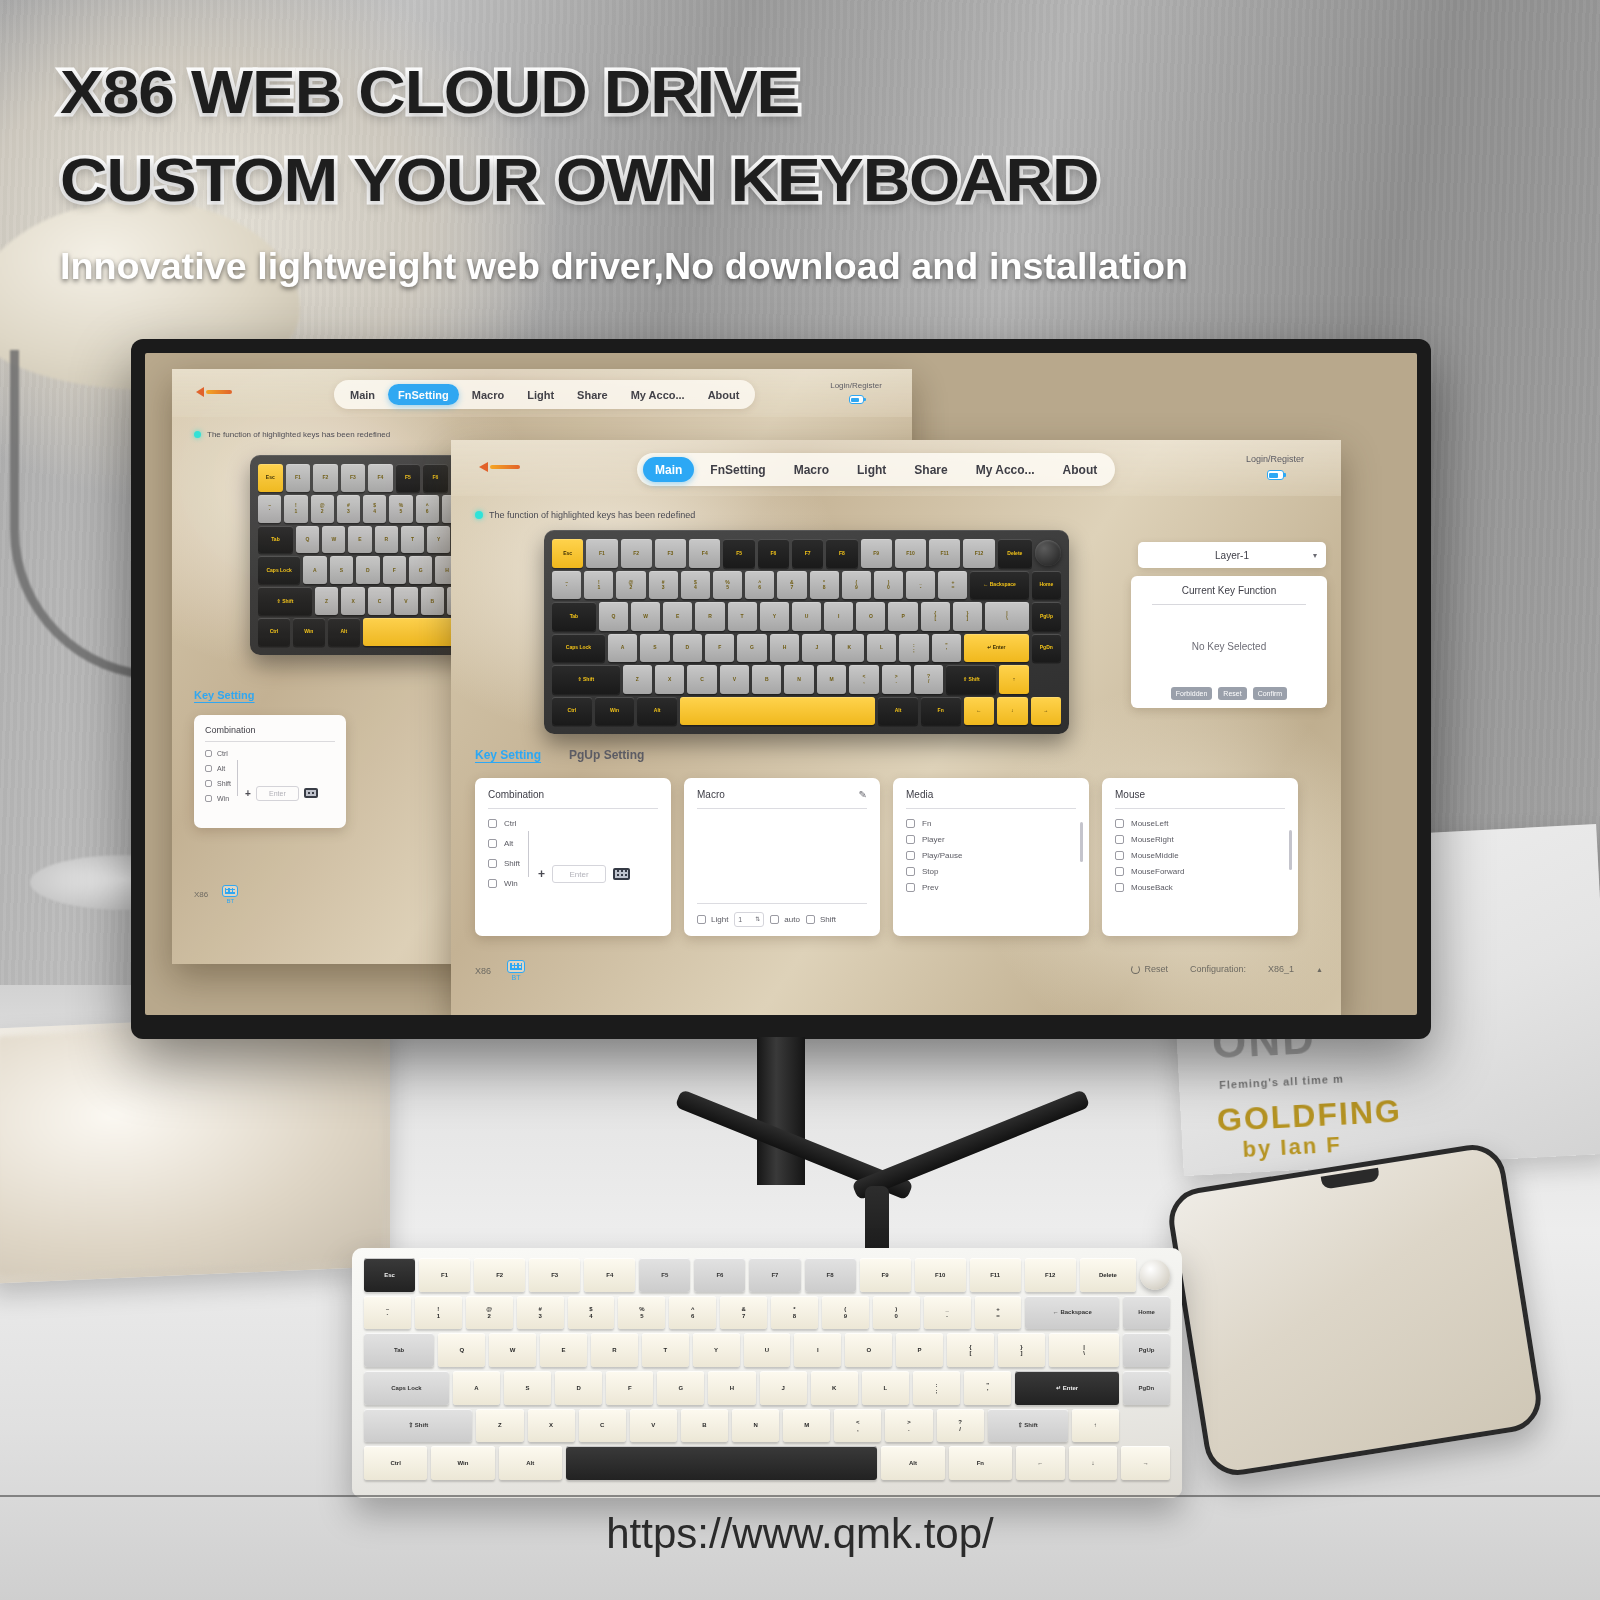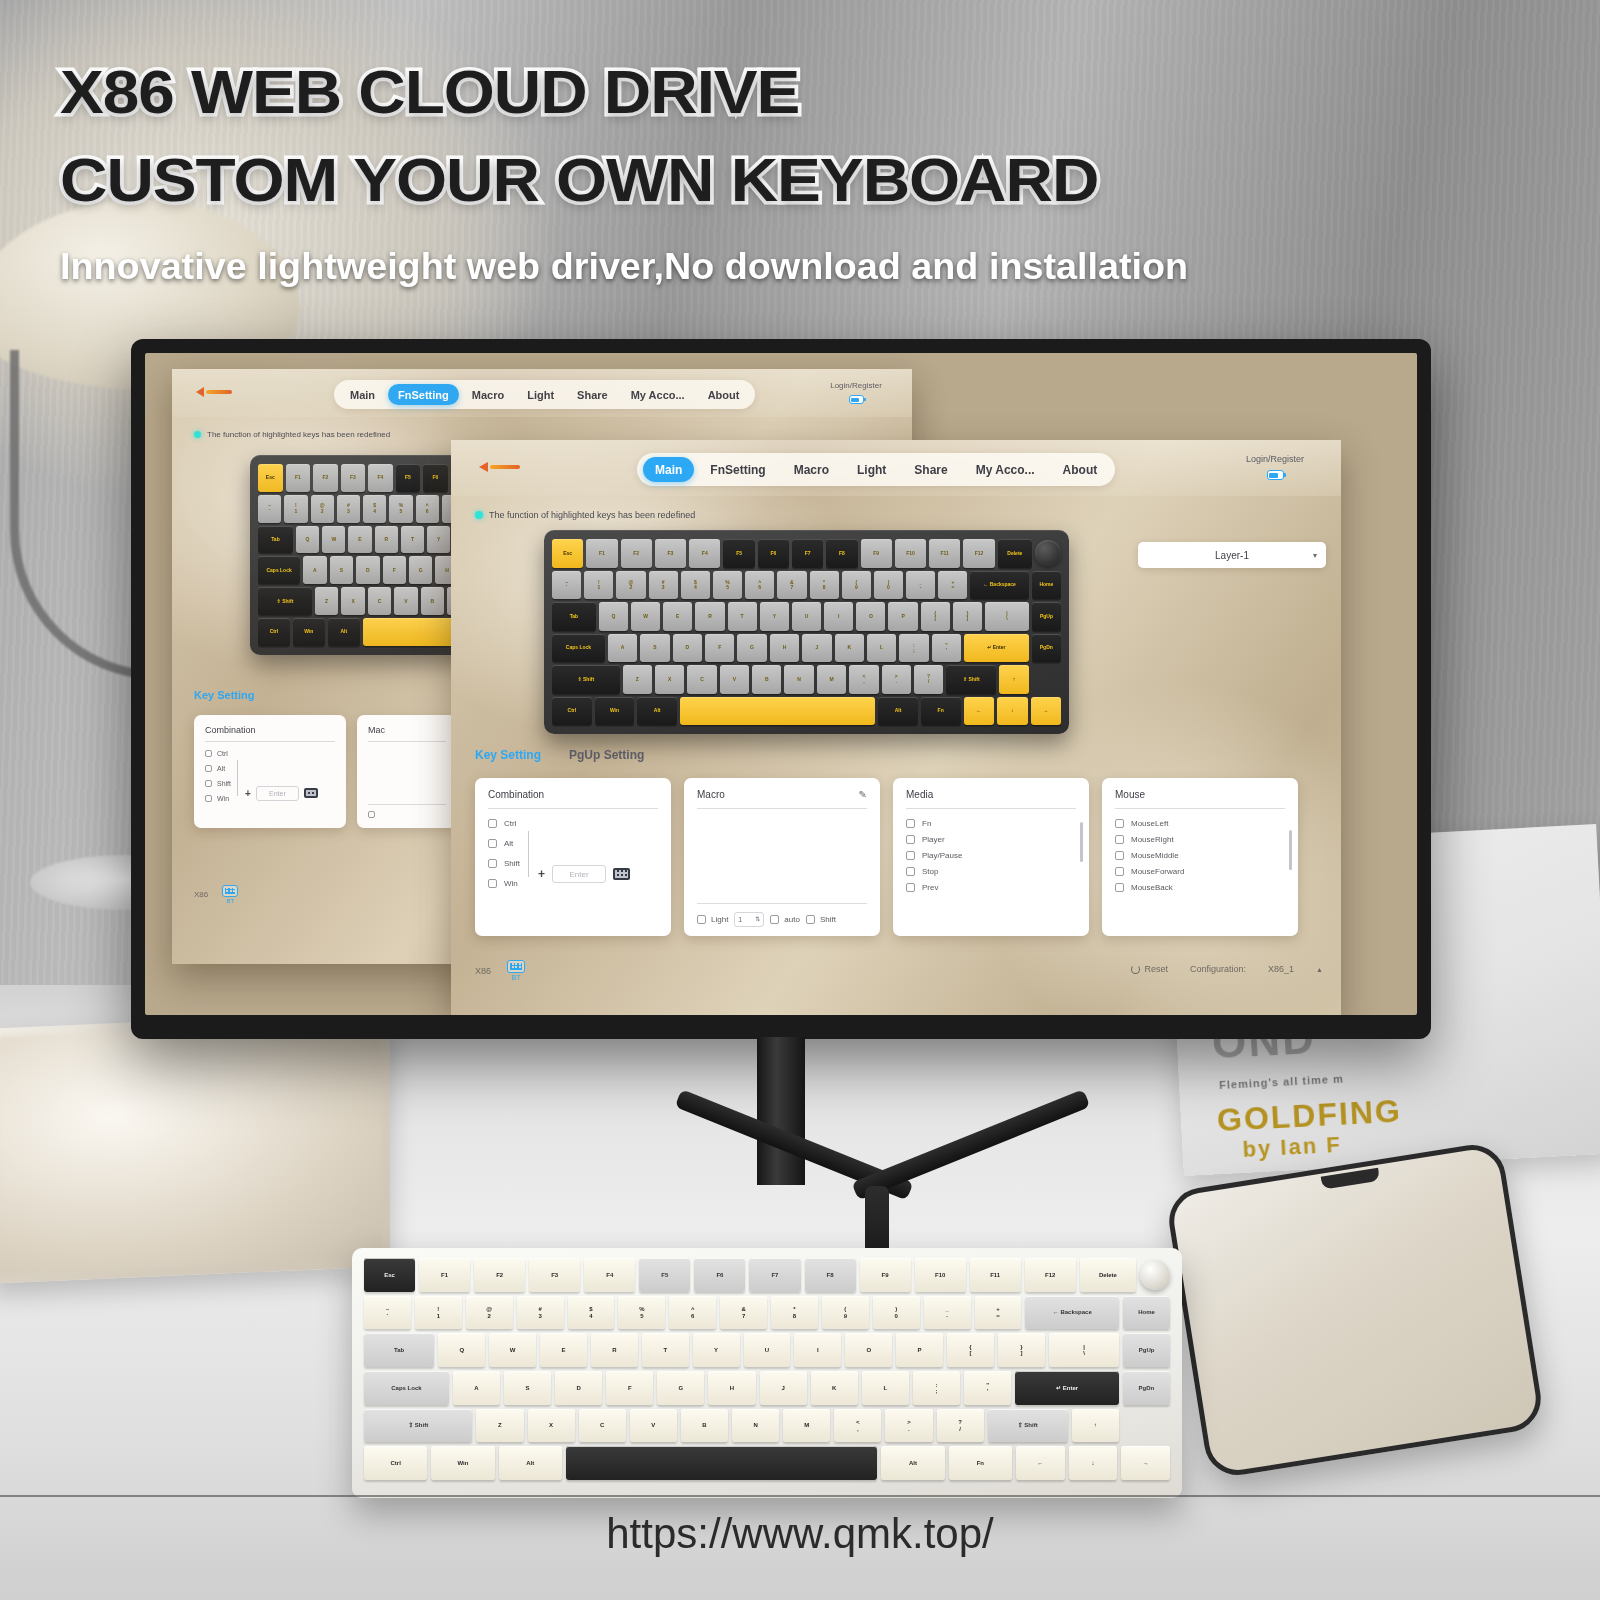--- a/index.html
+++ b/index.html
@@ -213,21 +213,21 @@
   .fn-empty { color: #6d6d76; flex: 1; display: flex; align-items: center; }
   .fn-btns { display: flex; gap: 6px; }
   .fn-btn {
     background: #9aa0ab; color: #fff; border-radius: 3px;
     display: flex; align-items: center; justify-content: center; cursor: pointer;
   }
 
   
   .subtabs { position: absolute; display: flex; align-items: center; }
   .subtab { font-weight: bold; color: #5c5c64; cursor: pointer; }
-  .subtab.active { color: #2ca8f5; text-underline-offset: 3px; }
+  .subtab.active { color: #2ca8f5; text-decoration: underline; text-underline-offset: 3px; }
 
   .card {
     position: absolute; background: #fff; border-radius: 7px;
     box-shadow: 0 4px 12px rgba(80,60,35,.22);
     display: flex; flex-direction: column;
   }
   .card-head { display: flex; align-items: center; justify-content: space-between; color: #3d3d46; }
   .card-line { height: 1px; background: #dcdce1; }
   .chk-row { display: flex; align-items: center; color: #5a5a62; }
   .chkbox { border: 1.3px solid #9b9ba3; border-radius: 2px; background: #fff; flex: 0 0 auto; }
@@ -605,29 +605,20 @@
           </div>
           <div class="vline" style="width:1px;margin:10px 0 18px 6px;height:36px;"></div>
           <div style="display:flex;align-items:center;gap:5px;margin-left:7px;margin-top:22px;">
             <span class="plus" style="font-size:10px;">+</span>
             <span class="enter-input" style="width:43px;height:15px;font-size:7px;">Enter</span>
             <span class="kbd-icon" style="width:14px;height:10px;"></span>
           </div>
         </div>
       </div>
 
-      <div class="card" style="left:185px;top:346px;width:100px;height:113px;padding:10px 11px;overflow:hidden;">
-        <div class="card-head" style="font-size:9px;">Mac</div>
-        <div class="card-line" style="margin:6px 0 8px;"></div>
-        <div style="flex:1;"></div>
-        <div class="card-line" style="margin-bottom:6px;"></div>
-        <div class="chk-row" style="gap:4px;font-size:7px;">
-          <span class="chkbox" style="width:7px;height:7px;"></span>
-        </div>
-      </div>
 
       <div class="statusbar" style="left:22px;top:516px;gap:14px;font-size:8px;">
         <span>X86</span>
         <span style="display:flex;flex-direction:column;align-items:center;gap:1px;">
           <span class="bt-icon" style="width:16px;height:12px;"></span>
           <span style="font-size:6px;color:#2ca8f5;">BT</span>
         </span>
       </div>
     </div>
 
@@ -858,20 +849,30 @@
             <div class="key yellow" style="flex-grow: 1; flex-basis: 0px;">↓</div>
             <div class="key yellow" style="flex-grow: 1; flex-basis: 0px;">→</div>
           </div>
         </div>
 
       <div class="layer-select" style="left:687px;top:102px;width:188px;height:26px;font-size:10px;">
         <span>Layer-1</span>
         <span class="caret">▾</span>
       </div>
 
+      <div class="fn-card" style="left:680px;top:136px;width:196px;height:132px;padding:9px 10px 8px;">
+        <div class="fn-card-title" style="font-size:10px;">Current Key Function</div>
+        <div class="fn-divider" style="width:88%;margin:8px 0 0;"></div>
+        <div class="fn-empty" style="font-size:10px;">No Key Selected</div>
+        <div class="fn-btns" id="fn-buttons">
+            <div class="fn-btn" style="font-size: 7px; padding: 3px 5px;">Forbidden</div>
+            <div class="fn-btn" style="font-size: 7px; padding: 3px 5px;">Reset</div>
+            <div class="fn-btn" style="font-size: 7px; padding: 3px 5px;">Confirm</div>
+          </div>
+      </div>
 
       <div class="subtabs" style="left:24px;top:308px;gap:28px;font-size:12px;">
         <div class="subtab active">Key Setting</div>
         <div class="subtab">PgUp Setting</div>
       </div>
 
       <div class="card" style="left:24px;top:338px;width:196px;height:158px;padding:11px 13px;">
         <div class="card-head" style="font-size:10px;">Combination</div>
         <div class="card-line" style="margin:8px 0 10px;"></div>
         <div style="display:flex;">

